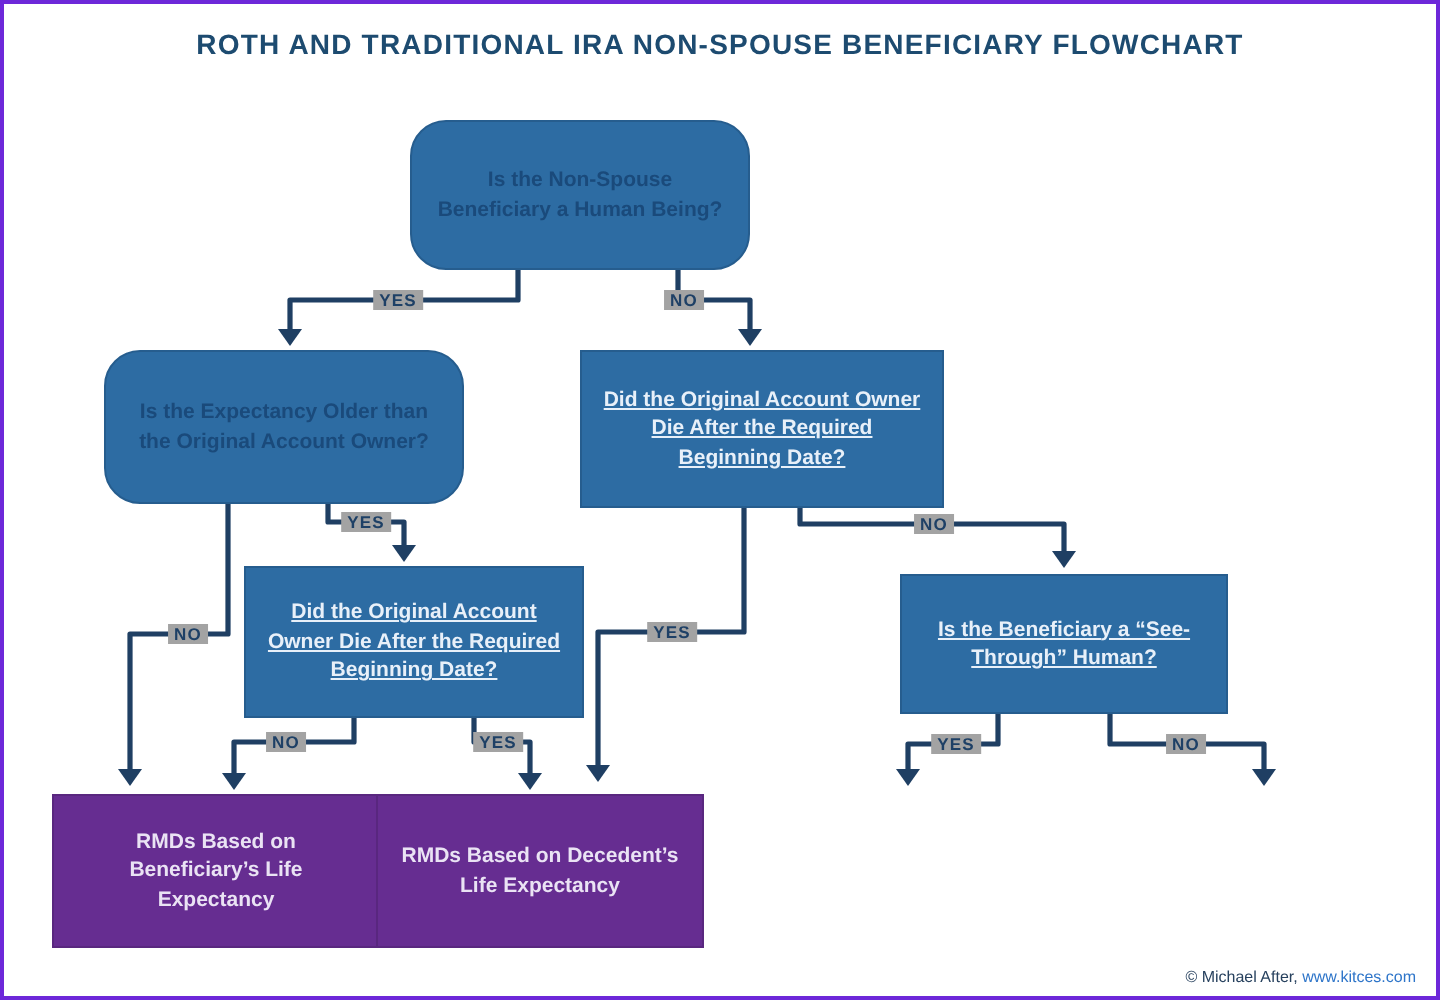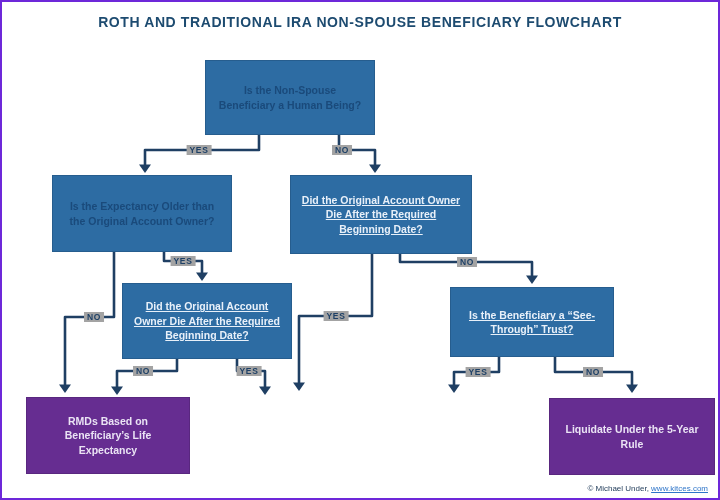--- a/index.html
+++ b/index.html
@@ -28,40 +28,40 @@
     padding:6px 10px;
   }
   .node.blue{
     background:#2d6ca3;
     border:1px solid #265d8e;
   }
   .node.purple{
     background:#662d91;
     border:1px solid #59277f;
   }
-  .txt-dark{color:#1a4a7b;}
+  .txt-dark{color:#1a4a7b;border-radius:18px;}
   .txt-light{color:#e8f0f9;text-decoration:underline;}
   .txt-lav{color:#eae3f4;}
   #wires{position:absolute;left:0;top:0;width:720px;height:500px;pointer-events:none;}
   #wires path{fill:none;stroke:#1f3f63;stroke-width:2.6;stroke-linejoin:round;stroke-linecap:square;}
   #wires polygon{fill:#1f3f63;}
   .edge-label{
     position:absolute;
     transform:translate(-50%,-50%);
     background:#a3a3a3;
     padding:0 3px;
     font-size:8.5px;font-weight:bold;letter-spacing:0.6px;
     color:#1e4066;
     white-space:nowrap;
   }
   .attribution{
     position:absolute;right:10px;bottom:5px;
     font-size:8px;color:#27415e;
   }
-  .attribution a{color:#2e75c9;text-decoration:underline;cursor:pointer;}
+  .attribution a{color:#2e75c9;cursor:pointer;}
 </style>
 </head>
 <body>
 
 <div id="page">
 
   <div class="title">ROTH AND TRADITIONAL IRA NON-SPOUSE BENEFICIARY FLOWCHART</div>
 
   <svg id="wires">
     <g>
@@ -118,23 +118,23 @@
   <span class="edge-label" style="left:591px;top:370px;">NO</span>
 
   <div class="node blue txt-dark" style="left:203px;top:58px;width:170px;height:75px;">Is the Non-Spouse Beneficiary a Human Being?</div>
 
   <div class="node blue txt-dark" style="left:50px;top:173px;width:180px;height:77px;">Is the Expectancy Older than the Original Account Owner?</div>
 
   <div class="node blue txt-light" style="left:288px;top:173px;width:182px;height:79px;">Did the Original Account Owner Die After the Required Beginning Date?</div>
 
   <div class="node blue txt-light" style="left:120px;top:281px;width:170px;height:76px;">Did the Original Account Owner Die After the Required Beginning Date?</div>
 
-  <div class="node blue txt-light" style="left:448px;top:285px;width:164px;height:70px;">Is the Beneficiary a “See-Through” Trust?</div>
+  <div class="node blue txt-light" style="left:448px;top:285px;width:164px;height:70px;">Is the Beneficiary a “See-Through” Human?</div>
 
   <div class="node purple txt-lav" style="left:24px;top:395px;width:164px;height:77px;">RMDs Based on Beneficiary’s Life Expectancy</div>
 
+  <div class="node purple txt-lav" style="left:186px;top:395px;width:164px;height:77px;">RMDs Based on Decedent’s Life Expectancy</div>
 
 
-  <div class="node purple txt-lav" style="left:547px;top:396px;width:166px;height:77px;">Liquidate Under the 5-Year Rule</div>
 
-  <div class="attribution"><span>© Michael Under, </span><a>www.kitces.com</a></div>
+  <div class="attribution"><span>© Michael After, </span><a>www.kitces.com</a></div>
 
 </div>
 
 </body></html>

